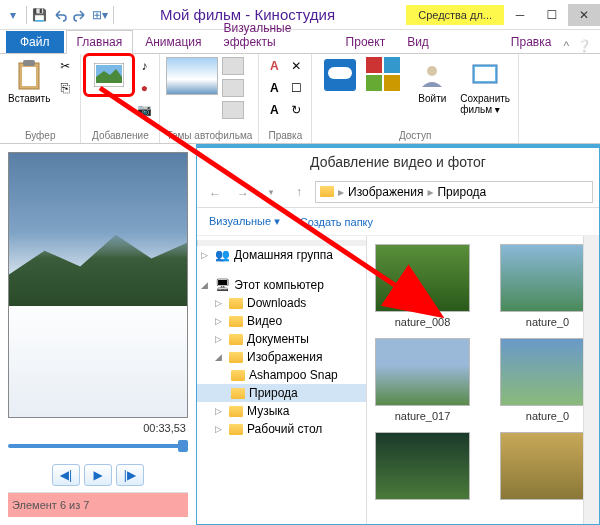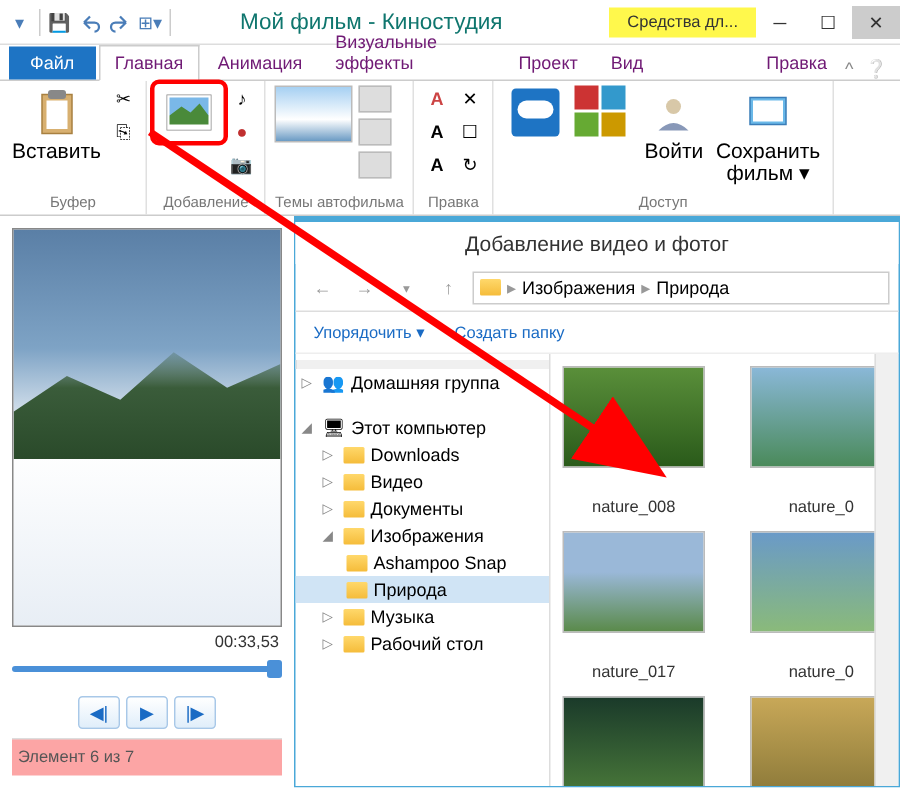--- a/index.html
+++ b/index.html
@@ -1,38 +1,38 @@
 <!DOCTYPE html>
 <html><head>
 <meta charset="utf-8">
 <style>
 *{box-sizing:border-box;margin:0;padding:0;font-family:"Segoe UI",Tahoma,sans-serif;font-size:12px}
 body{width:600px;height:525px;background:#fff;overflow:hidden;position:relative}
 .titlebar{height:30px;background:#fff;display:flex;align-items:center;border-bottom:1px solid #ddd}
 .qat{display:flex;align-items:center;padding:0 4px;gap:2px}
 .qat-item{width:18px;height:18px;display:flex;align-items:center;justify-content:center;color:#4a7db8;cursor:pointer}
 .qat-sep{width:1px;height:18px;background:#ccc;margin:0 2px}
-.title{flex:1;text-align:left;padding-left:40px;font-size:15px;color:#0f766e}
+.title{flex:1;text-align:left;padding-left:40px;font-size:15px;color:#4c1d95}
 .tools-tab{background:#fff84c;padding:4px 12px;font-size:11px;color:#333}
 .win-btns{display:flex}
 .win-btn{width:32px;height:22px;display:flex;align-items:center;justify-content:center;color:#333}
 .win-close{background:#ccc}
 .ribbon-tabs{height:24px;display:flex;align-items:flex-end;padding-left:6px;gap:2px;border-bottom:1px solid #ccc}
 .file-tab{background:#1e74c4;color:#fff;padding:4px 14px;font-size:12px}
 .rtab{padding:4px 10px;color:#701a75;cursor:pointer}
 .rtab.active{border:1px solid #ccc;border-bottom:1px solid #fff;margin-bottom:-1px;background:#fff}
 .rtab.edit{margin-left:60px}
 .help-area{margin-left:auto;display:flex;align-items:center;gap:8px;padding-right:8px}
 .ribbon{height:90px;display:flex;background:#fff;border-bottom:1px solid #ccc}
 .rgroup{border-right:1px solid #e0e0e0;padding:3px 6px 2px;display:flex;flex-direction:column;justify-content:space-between}
 .rgroup-body{display:flex;gap:4px;align-items:flex-start}
 .rgroup-label{font-size:10px;color:#777;text-align:center}
 .big-btn{display:flex;flex-direction:column;align-items:center;gap:2px;padding:2px;cursor:pointer;min-width:44px}
 .big-btn .icon{width:32px;height:32px;display:flex;align-items:center;justify-content:center}
-.big-btn .lbl{font-size:14px;text-align:center;line-height:1.1}
+.big-btn .lbl{font-size:10px;line-height:1.1}
 .small-col{display:flex;flex-direction:column;gap:4px}
 .small-icon{width:18px;height:18px;display:flex;align-items:center;justify-content:center}
 .highlighted{outline:3px solid #ff0000;outline-offset:1px;border-radius:2px}
 .theme-thumb{width:52px;height:38px;background:linear-gradient(#a6d0f2,#fff 60%,#6b9bc4);border:1px solid #bbb}
 .tiny{width:22px;height:18px;background:#ddd;border:1px solid #bbb}
 .content{display:flex;height:calc(100% - 144px)}
 .preview-pane{width:196px;padding:8px;display:flex;flex-direction:column}
 .preview-img{flex:1;background:linear-gradient(#5a7fa6 0%,#7ea3c5 30%,#fff 55%,#e8eef5 100%);position:relative;border:1px solid #888}
 .preview-img::after{content:"";position:absolute;top:28%;left:0;right:0;height:30%;background:linear-gradient(transparent,#3a5c3a 40%,#2a4a2a);clip-path:polygon(0 60%,20% 30%,40% 50%,60% 10%,80% 40%,100% 20%,100% 100%,0 100%)}
 .timecode{text-align:right;padding:4px 2px;font-size:11px;color:#333}
@@ -50,21 +50,21 @@
 .addr .sep{color:#999}
 .exp-toolbar{height:28px;display:flex;align-items:center;padding:0 12px;gap:20px;border-bottom:1px solid #eee}
 .exp-tool{color:#1a6bc4;font-size:11px;cursor:pointer}
 .exp-body{flex:1;display:flex;min-height:0}
 .tree{width:170px;border-right:1px solid #ddd;overflow:hidden;padding:4px 0;font-size:11px}
 .tree-item{display:flex;align-items:center;gap:4px;padding:2px 4px;cursor:pointer;white-space:nowrap}
 .tree-item.sel{background:#d0e4f5}
 .tree-item .arrow{width:10px;color:#888;font-size:9px}
 .thumbs{flex:1;padding:8px;overflow:hidden;position:relative}
 .thumb-row{display:flex;gap:30px;margin-bottom:10px}
-.thumb{width:95px;display:flex;flex-direction:column;align-items:center;gap:20px}
+.thumb{width:95px;display:flex;flex-direction:column;align-items:center;gap:4px}
 .thumb-img{width:95px;height:68px;border:1px solid #bbb}
 .thumb-label{font-size:11px;color:#333;text-align:center}
 .t1{background:linear-gradient(#5a8f3a,#2a5a1a)}
 .t2{background:linear-gradient(#8ab8d8,#4a8a5a)}
 .t3{background:linear-gradient(#9ab8d8 40%,#5a8a4a)}
 .t4{background:linear-gradient(#6a9ac8,#8aba7a)}
 .t5{background:linear-gradient(#1a3a2a,#4a7a3a)}
 .t6{background:linear-gradient(#c8a858,#8a7838)}
 .scrollbar{position:absolute;right:0;top:0;bottom:0;width:16px;background:#f0f0f0;border-left:1px solid #ddd}
 .arrow-svg{position:absolute;top:80px;left:92px;width:360px;height:300px;pointer-events:none;z-index:100}
@@ -246,21 +246,21 @@
       <div class="nav-btn">↑</div>
       <div class="addr">
         <span class="folder-ic"></span>
         <span class="sep">▸</span>
         <span>Изображения</span>
         <span class="sep">▸</span>
         <span>Природа</span>
       </div>
     </div>
     <div class="exp-toolbar">
-      <span class="exp-tool">Упорядочить ▾</span>
+      <span class="exp-tool">Визуальные ▾</span>
       <span class="exp-tool">Создать папку</span>
     </div>
     <div class="exp-body">
       <div class="tree">
         <div class="scrollbar" style="position:relative;width:auto;height:6px"></div>
         <div class="tree-item">
             <span class="arrow">▷</span>
             <span>👥</span>
             <span>Домашняя группа</span>
           </div>

